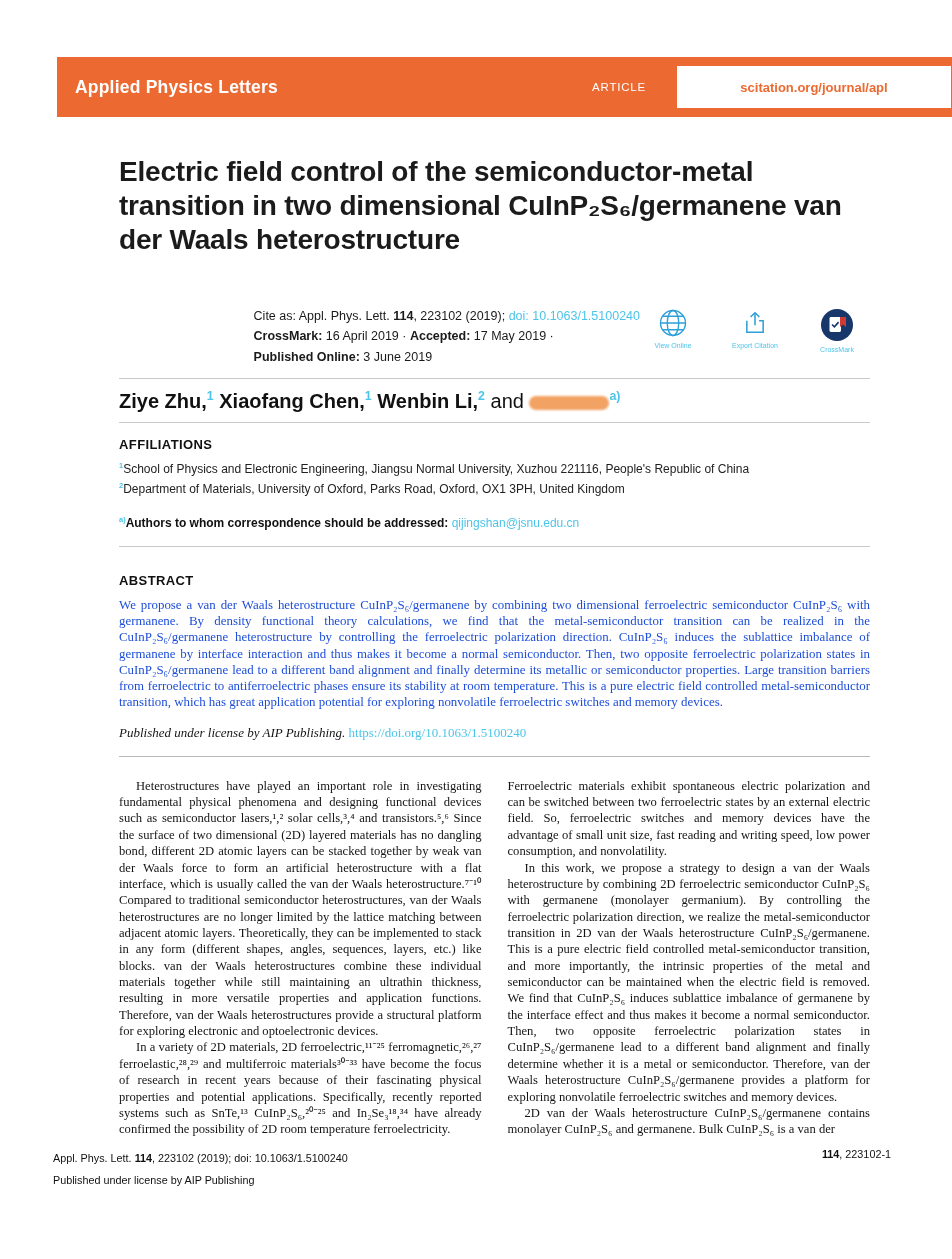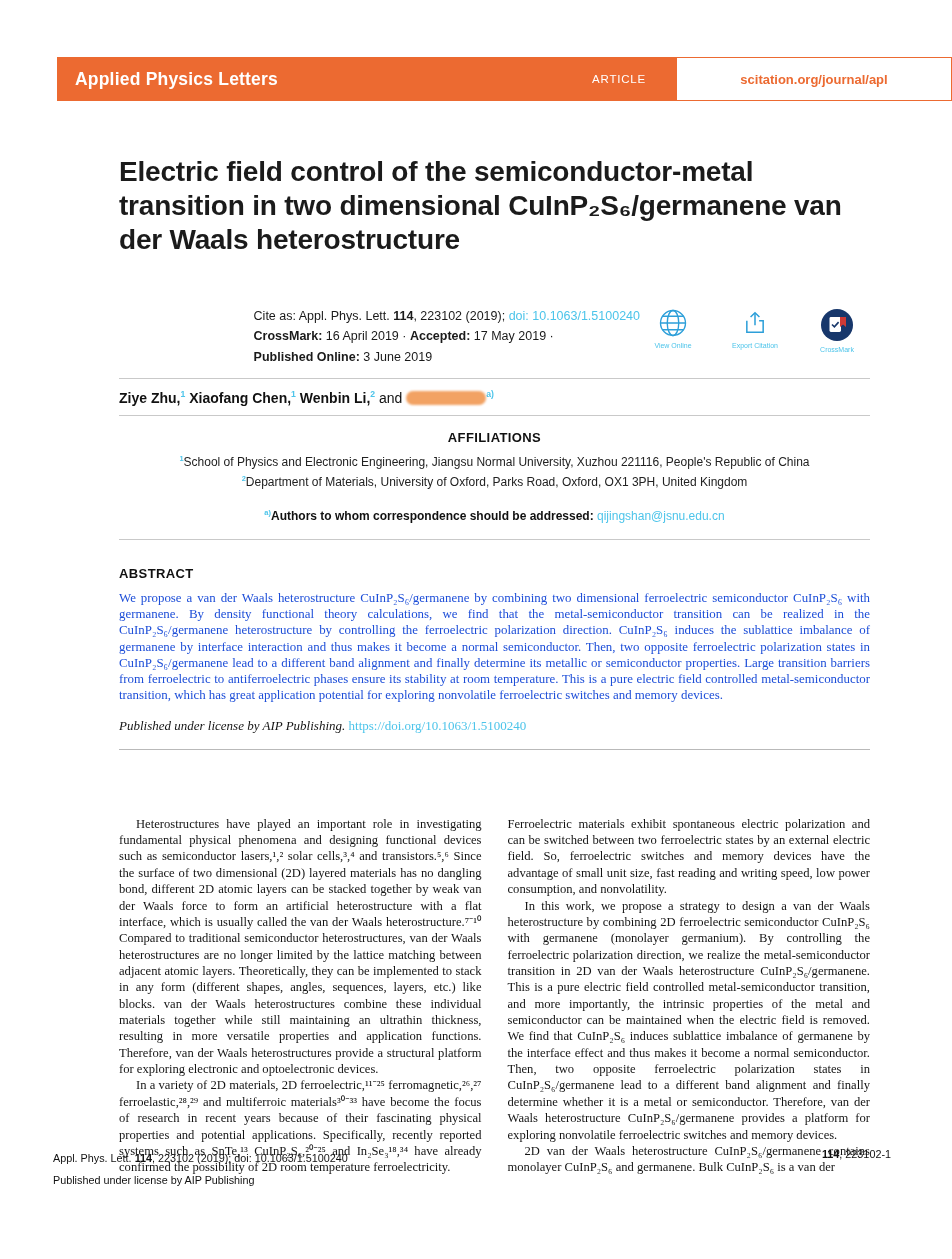--- a/index.html
+++ b/index.html
@@ -1,62 +1,62 @@
 <!DOCTYPE html>
 <html><head>
 <meta charset="utf-8">
 <style>
   * { margin:0; padding:0; box-sizing:border-box; }
   html,body { background:#ffffff; }
   body { width:952px; font-family:"Liberation Sans", sans-serif; color:#1a1a1a; }
   .page { position:relative; width:952px; height:1259px; background:#fff; overflow:hidden; }
 
   
-  .topbar { position:absolute; top:57px; left:57px; right:0; height:44px; background:#ec6a31; display:flex; align-items:center; }
+  .topbar { position:absolute; top:57px; left:57px; right:0; height:60px; background:#ec6a31; display:flex; align-items:center; }
   .journal { color:#fff; font-weight:700; font-size:17.5px; padding-left:18px; letter-spacing:.2px; }
   .article-label { color:#fff; font-size:11.5px; letter-spacing:.8px; margin-left:auto; margin-right:30px; font-weight:500; }
   .urlbox { width:276px; height:44px; background:#fff; border:1px solid #ec6a31; display:flex; align-items:center; justify-content:center; color:#ec6a31; font-size:13px; font-weight:600; cursor:pointer; }
 
   .content { padding:0 82px 0 119px; }
 
   .title { margin-top:155px; font-size:28px; line-height:1.21; font-weight:700; color:#1b1b1b; max-width:792px; letter-spacing:-.2px; }
 
   .meta-row { margin-top:49px; display:flex; justify-content:flex-end; align-items:flex-start; }
   .cite-line { font-size:12.5px; line-height:1.66; color:#1a1a1a; }
   .link { color:#4cc4ea; text-decoration:none; cursor:pointer; }
   b { font-weight:700; }
 
   .badges { display:flex; gap:16px; align-items:flex-start; margin-top:2px; }
   .badge { display:flex; flex-direction:column; align-items:center; width:66px; cursor:pointer; }
   .badge-label { font-size:7px; color:#4cc4ea; margin-top:4px; white-space:nowrap; }
 
   .rule { border:none; border-top:1px solid #c9c9c9; }
   .rule-meta { margin-top:10px; }
 
-  .authors { padding:10px 0 9px 0; font-size:14px; color:#111; }
+  .authors { padding:10px 0 9px 0; font-size:20px; color:#111; }
   .authors .author-name { font-weight:700; }
   sup.cyan { color:#4cc4ea; font-weight:700; font-size:.62em; }
   .and-word { font-weight:400; }
   .redacted { display:inline-block; width:80px; height:14px; background:#f2a263; border-radius:8px; filter:blur(1.2px); vertical-align:-2px; }
 
   .section-heading { font-size:13px; font-weight:700; letter-spacing:.4px; color:#111; }
-  .affiliations { margin-top:14px;text-align:center; }
+  .affiliations { margin-top:14px; }
   .affil-item { font-size:12px; line-height:1.56; color:#222; margin-top:2px; }
   .affiliations .section-heading { margin-bottom:8px; }
   .correspondence { margin-top:16px; font-size:12px; color:#111; }
 
   .abstract { margin-top:26px; }
   .abstract-text { margin-top:9px; font-family:"Liberation Serif", serif; font-size:12.9px; line-height:1.26; text-align:justify; color:#1d4ed8; }
   .license { margin:14px 0 15px 0; font-family:"Liberation Serif", serif; font-size:13px; color:#141414; }
   .license i { font-style:italic; }
   .rule-abs { margin-top:16px; }
   .rule-body { border-top:1px solid #b9b9b9; }
 
   .columns { display:flex; gap:26px; margin-top:21px; }
-  .col { flex:1; min-width:0;margin-top:45px; }
+  .col { flex:1; min-width:0; }
   .col p { font-family:"Liberation Serif", serif; font-size:12.6px; line-height:1.3; text-align:justify; color:#141414; }
   .col p.indent { text-indent:17px; }
 
   .footer { position:absolute; left:53px; right:61px; top:1148px; display:flex; justify-content:space-between; align-items:flex-start; font-size:10.8px; color:#111; }
   .footer-left div { line-height:2.0; }
 
   svg { display:block; }
 </style>
 </head>
 <body>

